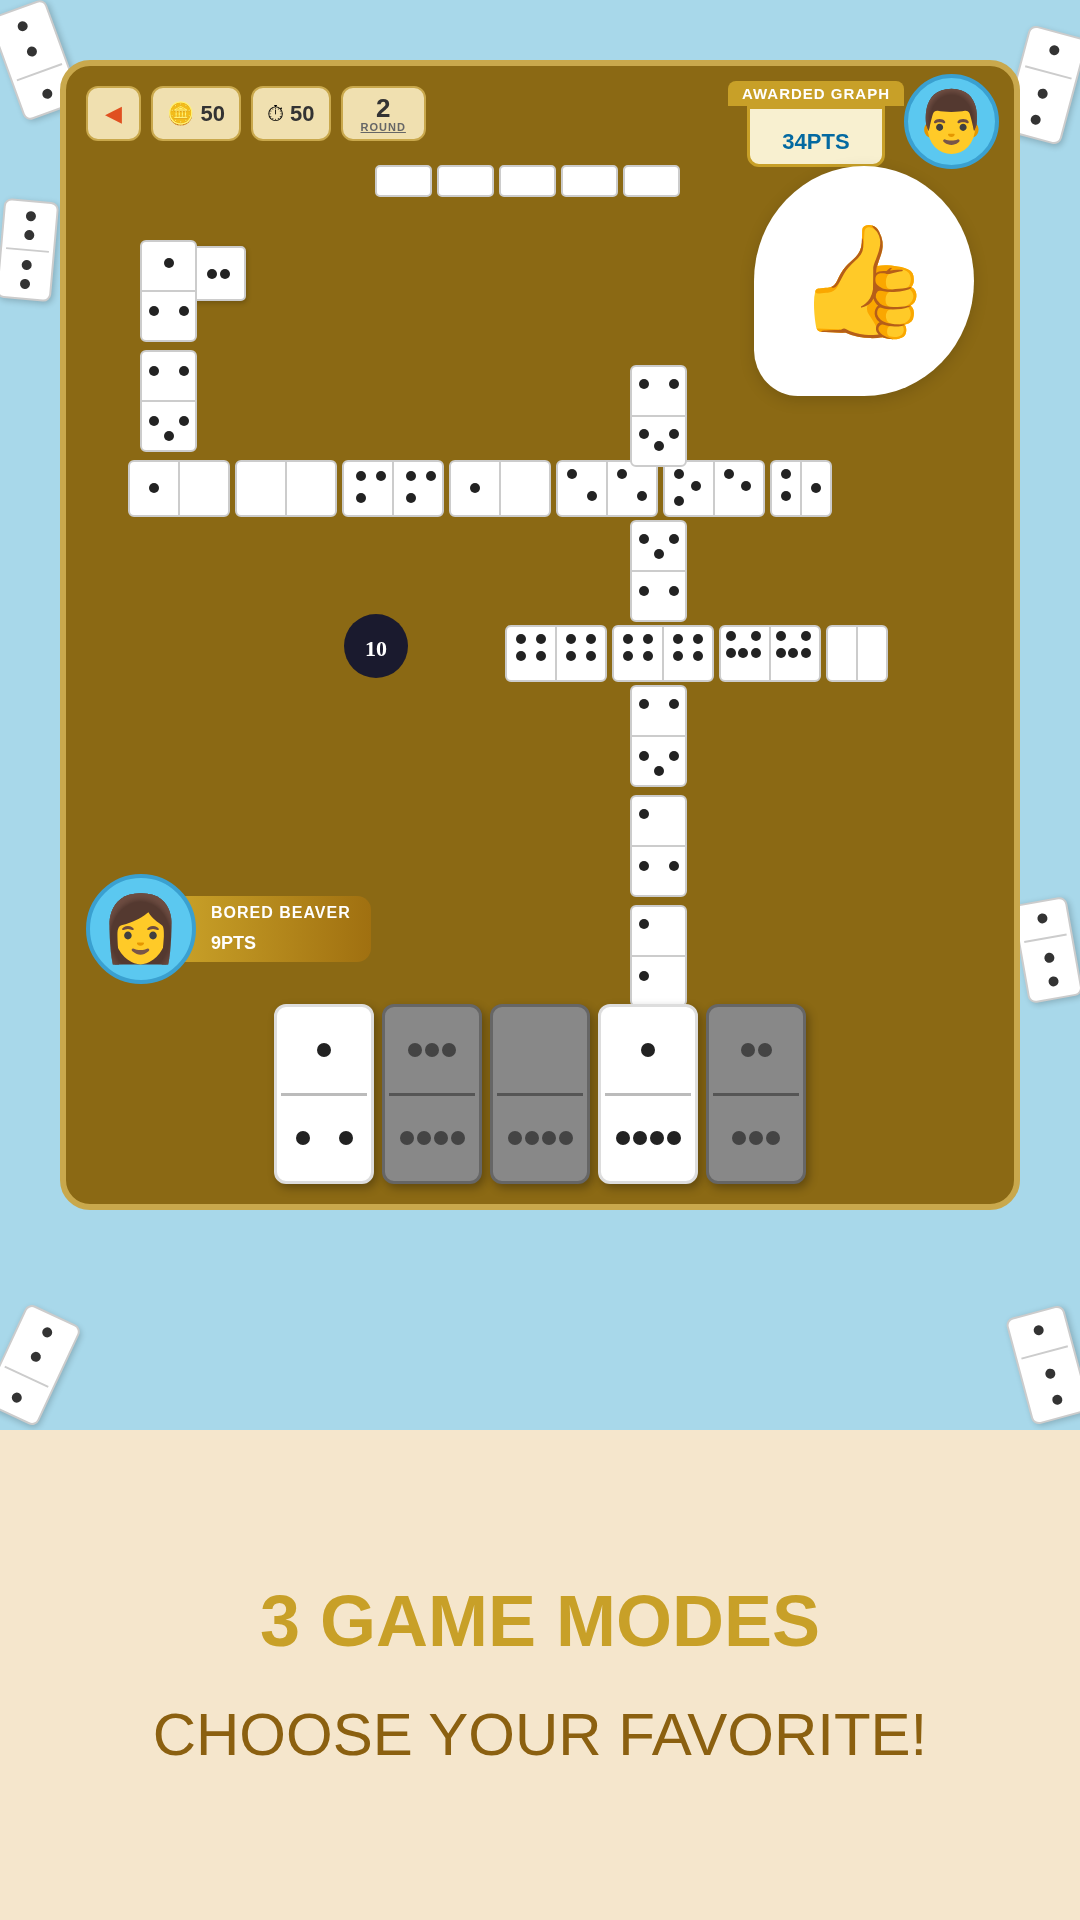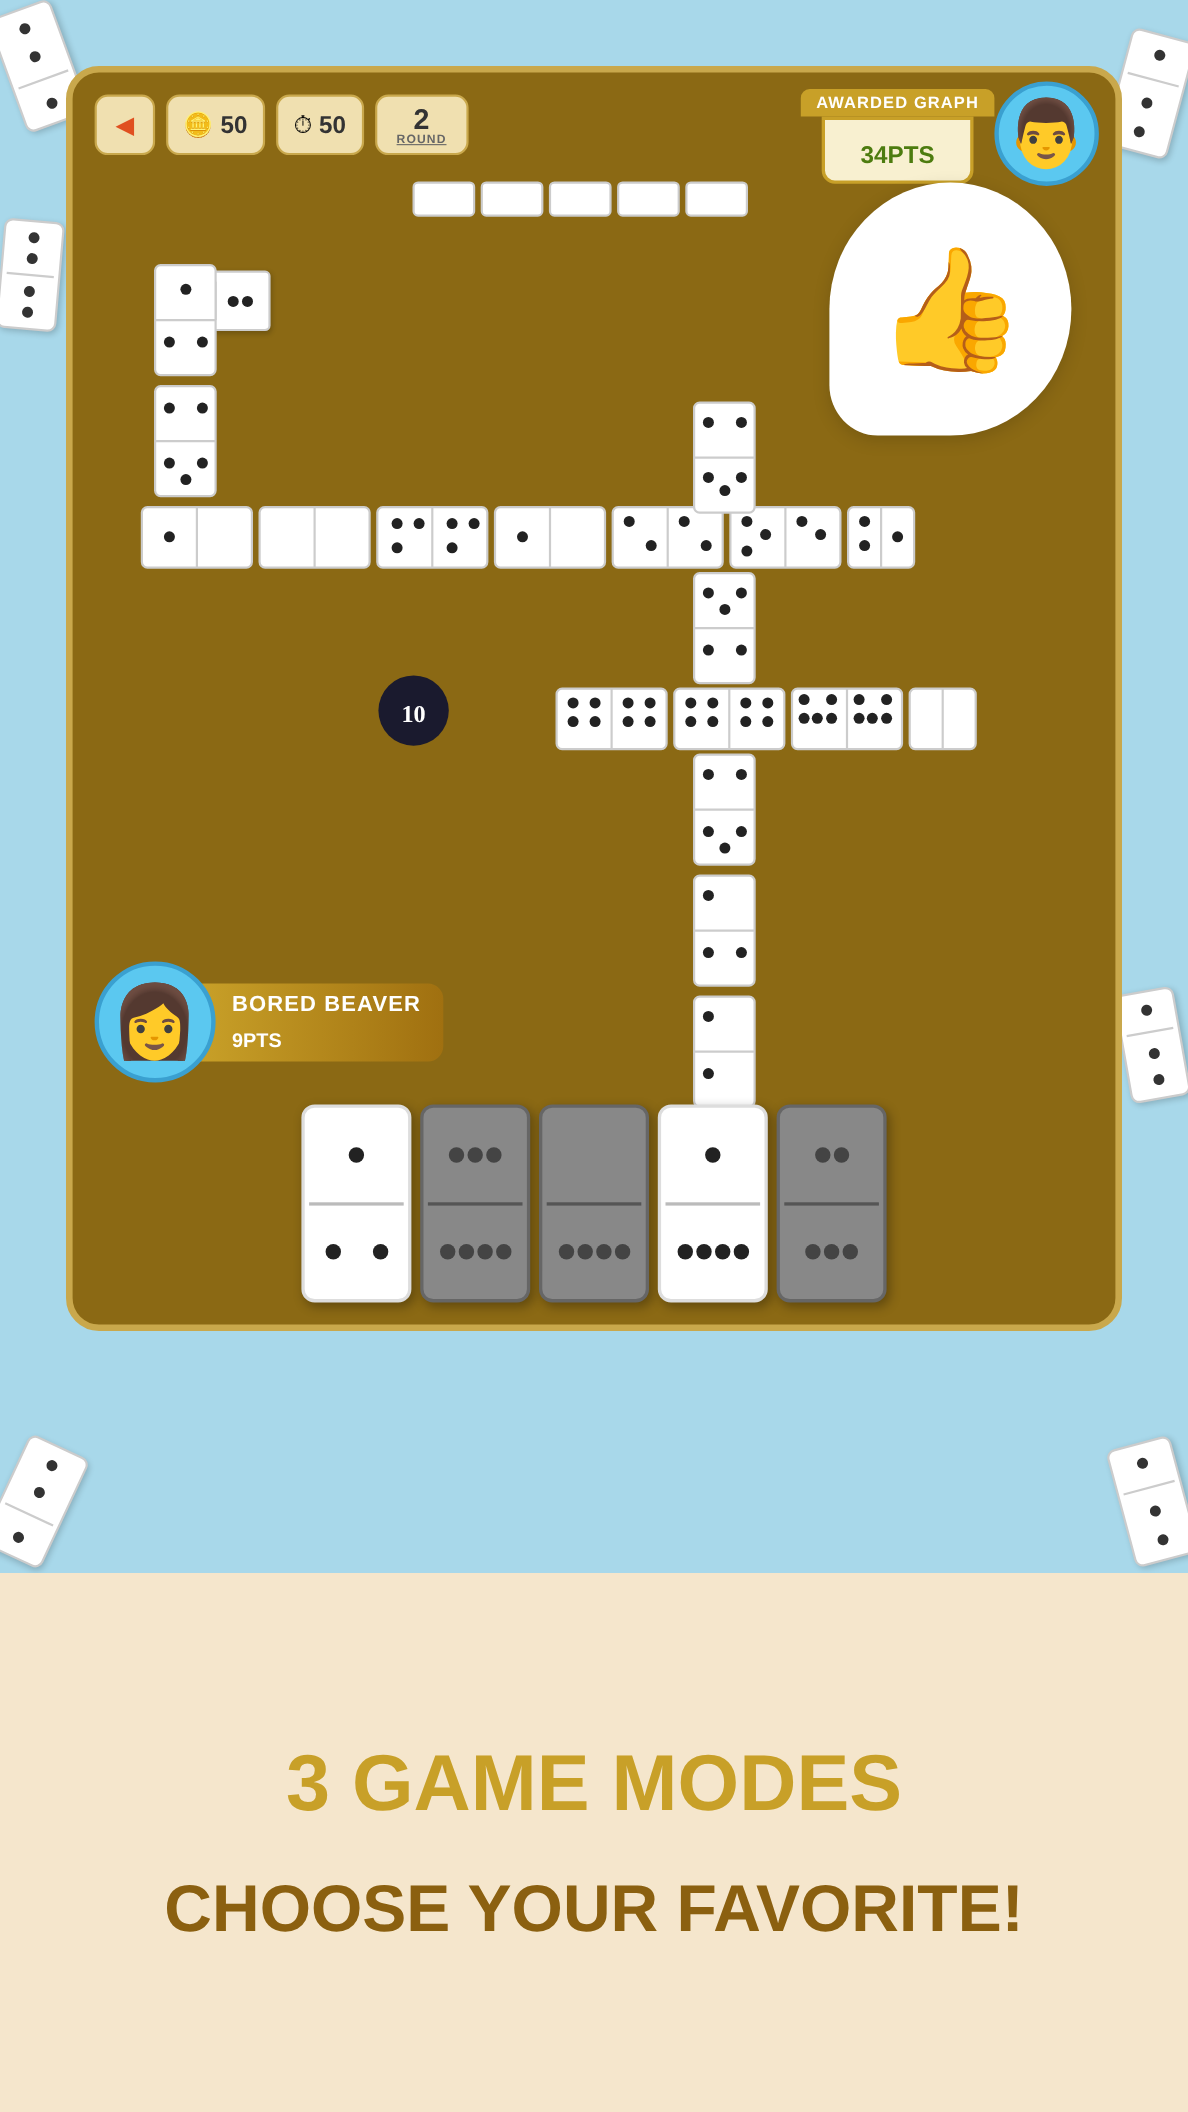--- a/index.html
+++ b/index.html
@@ -129,21 +129,21 @@
       padding: 4px 14px;
       border-radius: 8px 8px 0 0;
     }
     .awarded-pts {
       background: #f8f0d0;
       border: 3px solid #c8a028;
       border-radius: 0 0 12px 12px;
       padding: 6px 32px;
       font-size: 38px;
       font-weight: 900;
-      color: #4d7c0f;
+      color: #0369a1;
     }
     .awarded-pts span {
       font-size: 22px;
       font-weight: 700;
     }
 
     
     .opponent-avatar {
       position: absolute;
       top: 8px;
@@ -196,21 +196,21 @@
       background: linear-gradient(to right, #c8a028, #a07010);
       border-radius: 0 14px 14px 0;
       padding: 8px 20px 8px 30px;
       margin-left: -15px;
       display: flex;
       flex-direction: column;
       align-items: flex-start;
     }
     .player-name {
       color: white;
-      font-size: 20px;
+      font-size: 16px;
       font-weight: 900;
       letter-spacing: 1px;
     }
     .player-pts {
       color: white;
       font-size: 32px;
       font-weight: 900;
       line-height: 1;
     }
     .player-pts span {
@@ -295,21 +295,21 @@
     .modes-title {
       font-size: 72px;
       font-weight: 900;
       color: #c8a028;
       text-align: left;
       line-height: 1;
     }
 
     .choose-title {
       font-size: 60px;
-      font-weight: 700;
+      font-weight: 400;
       color: #8B6010;
       text-align: center;
       line-height: 1;
       margin-top: 28px;
     }
 
     
     .bg-dom-1 { top: 5px; left: 5px; width: 60px; height: 110px; transform: rotate(-20deg); }
     .bg-dom-2 { top: 30px; right: 5px; width: 60px; height: 110px; transform: rotate(15deg); }
     .bg-dom-3 { top: 200px; left: 0px; width: 55px; height: 100px; transform: rotate(5deg); }

